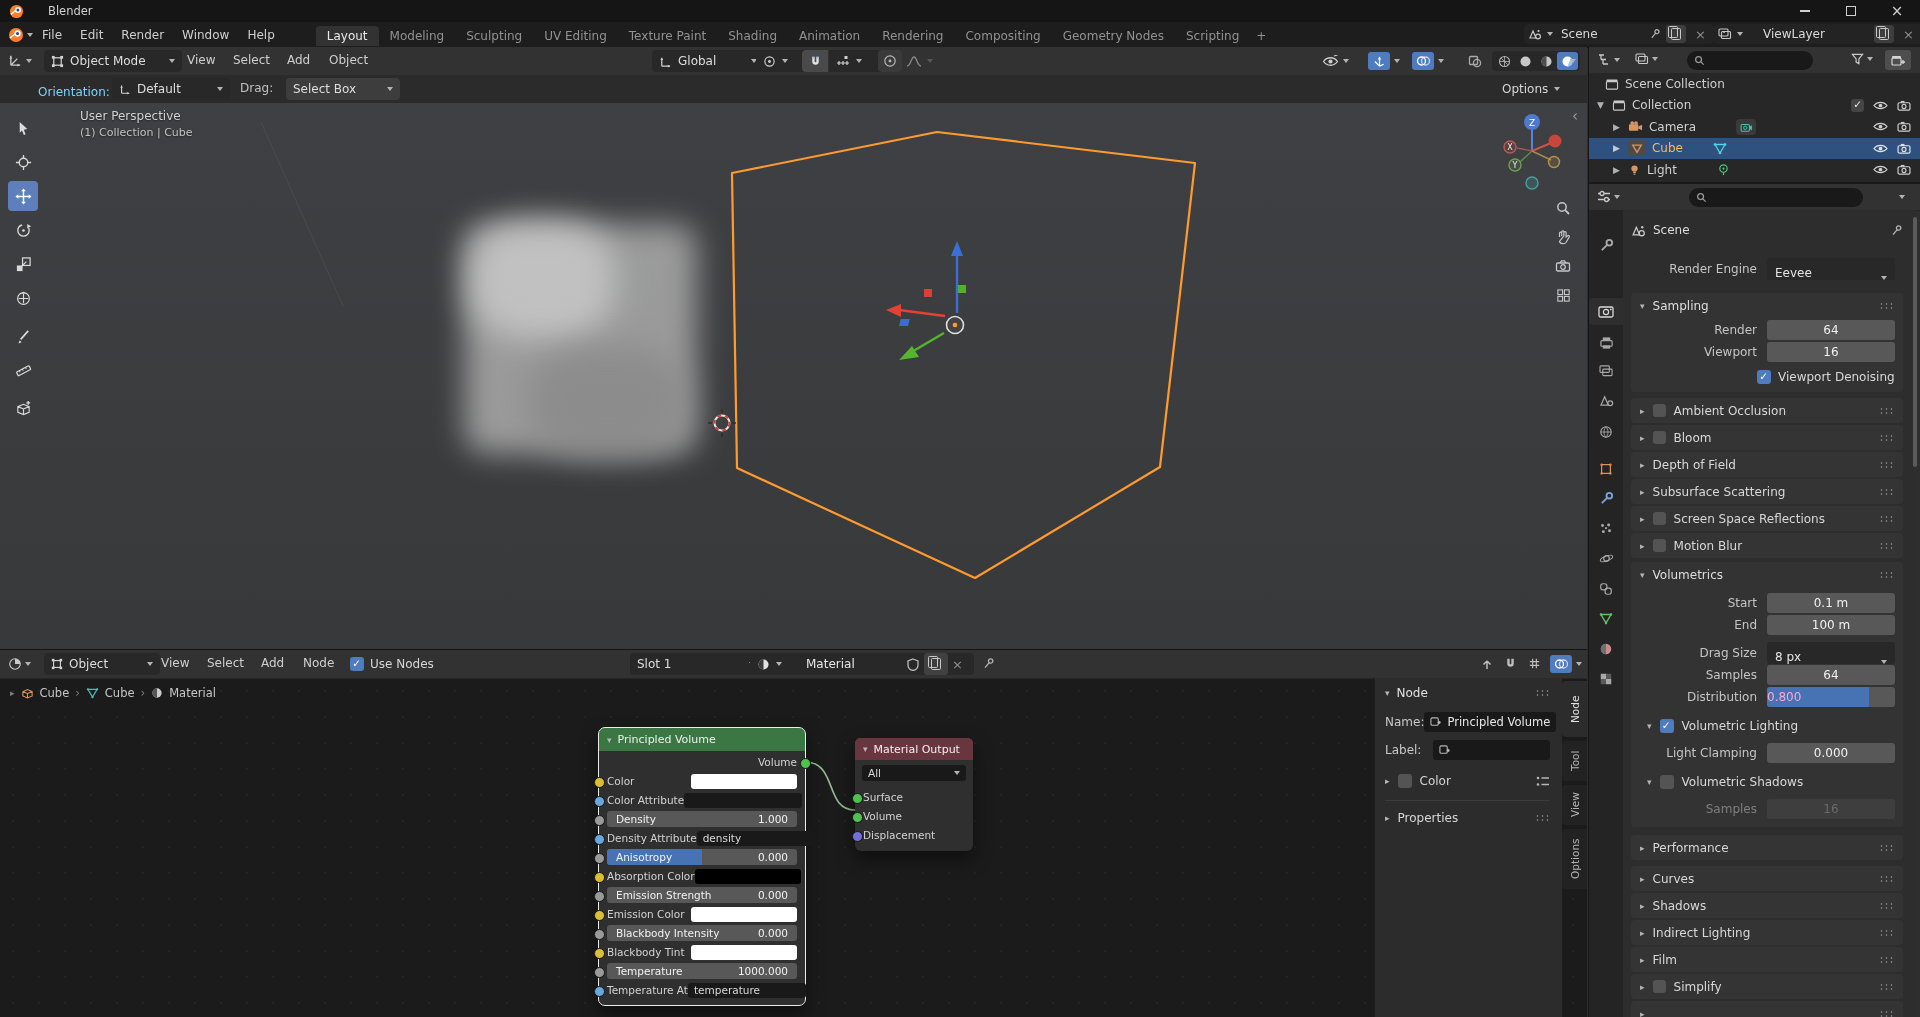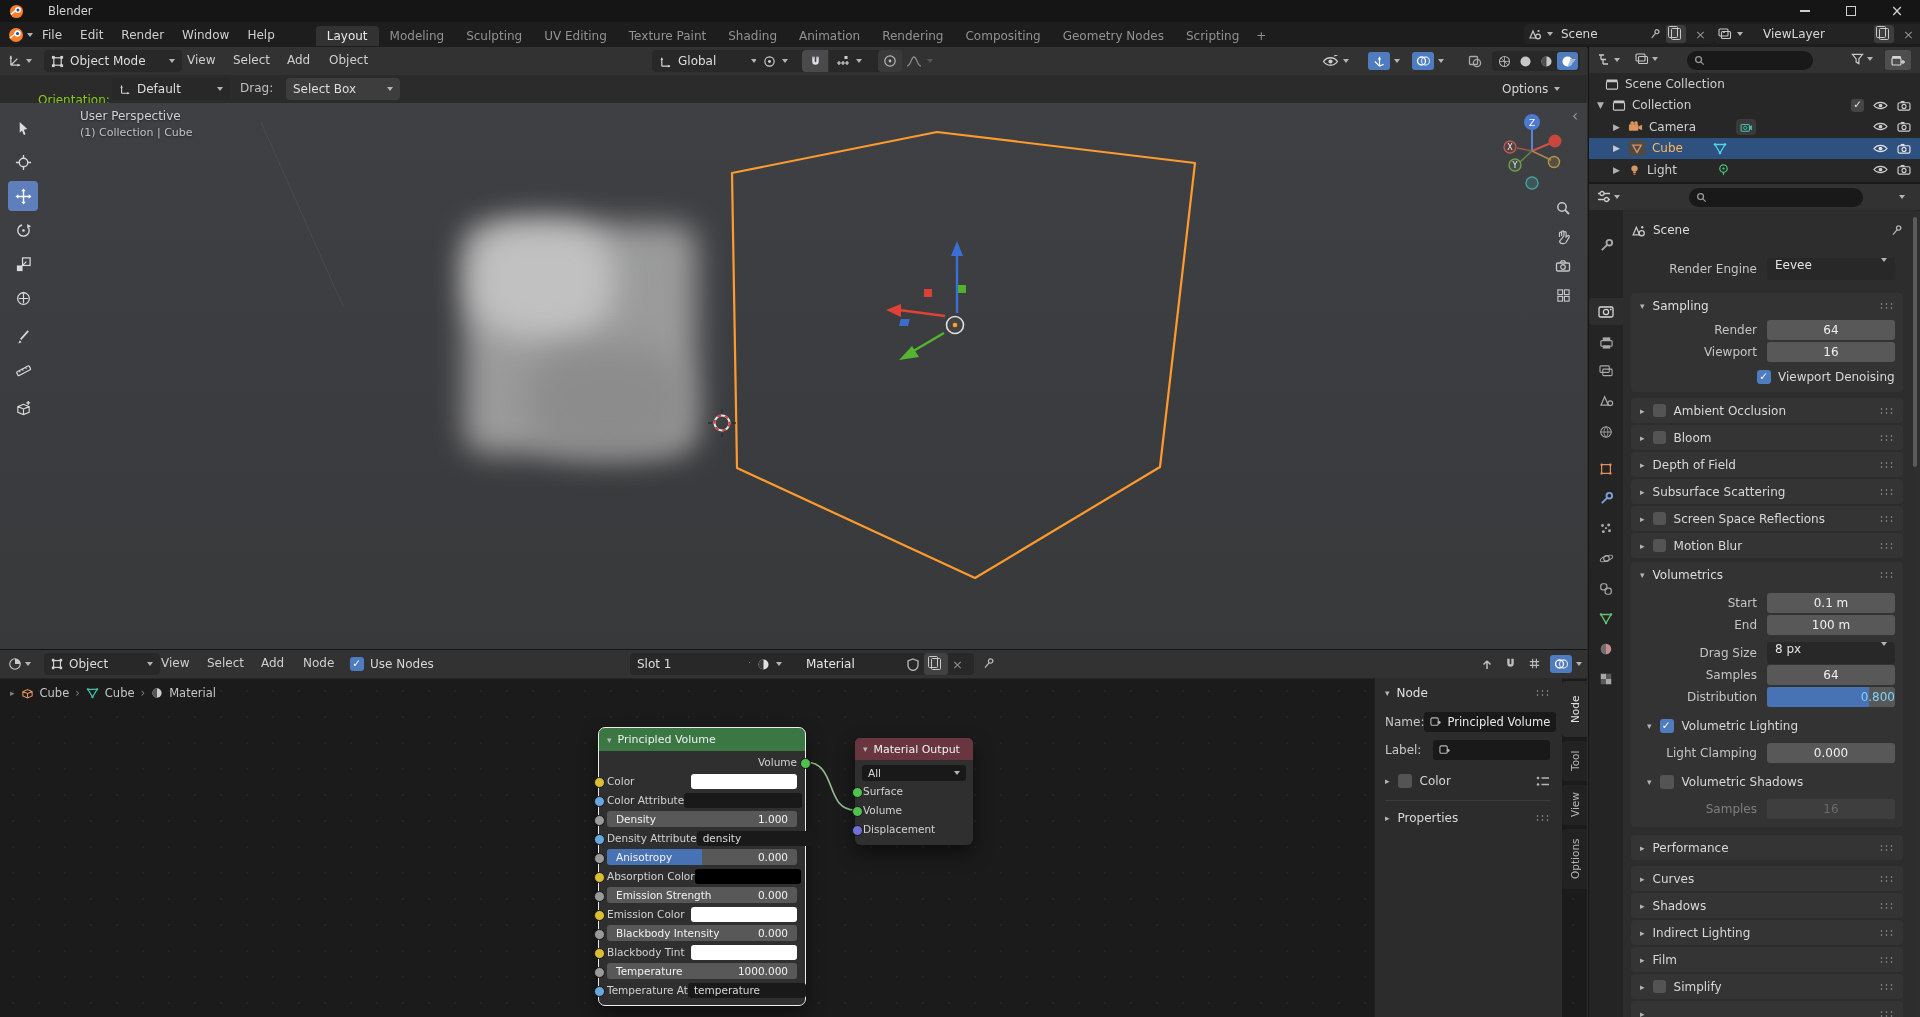--- a/index.html
+++ b/index.html
@@ -71,24 +71,24 @@
   .orow .nm{margin-left:6px}
   .oic{margin-left:27px;display:flex;gap:9px;position:absolute;right:10px}
   .sec{background:#343434;border-radius:4px;height:25px;display:flex;align-items:center;padding:0 9px;gap:8px;margin-top:2px;color:#d8d8d8}
   .grip{width:15px;height:8px;margin-left:auto;background-image:radial-gradient(#7a7a7a 1px,transparent 1.2px);background-size:5px 4px;flex:none}
   .panel{background:#333;border-radius:4px;margin-top:2px;padding-bottom:8px}
   .phead{height:25px;display:flex;align-items:center;padding:0 9px;gap:8px;color:#dedede}
   .prow{display:flex;align-items:center;height:20px;margin:2px 8px 0}
   .plabel{width:118px;text-align:right;padding-right:10px;color:#c5c5c5;flex:none;white-space:nowrap}
   .pctrl{flex:1;height:20px}
   .pf{background:#585858;border-radius:3px;height:20px;line-height:20px;text-align:center;color:#f0f0f0}
-  .pdd{background:#282828;border-radius:3px;height:22px;display:flex;align-items:flex-start;padding:0 8px;color:#e4e4e4}
+  .pdd{background:#282828;border-radius:3px;height:22px;display:flex;align-items:flex-end;padding:0 8px;color:#e4e4e4}
   .sl{position:relative;background:#585858;border-radius:3px;height:20px;overflow:hidden}
   .sl .fl{position:absolute;left:0;top:0;bottom:0;background:#4772b3}
-  .sl .tx{position:relative;text-align:right;line-height:20px;color:#7dd3fc}
+  .sl .tx{position:relative;text-align:left;line-height:20px;color:#f9a8d4}
   .subhead{display:flex;align-items:center;gap:8px;height:22px;margin:8px 8px 0 16px;color:#d8d8d8}
   .ptab{position:absolute;left:0;width:34px;height:27px;display:flex;align-items:center;justify-content:center}
   .ptab.on{background:#2e2e2e;border-radius:4px 0 0 4px}
   .dis{opacity:.5}
   .ic{display:inline-flex;align-items:center;justify-content:center;flex:none}
 </style>
 </head>
 <body>
 
 <div class="stage">
@@ -318,21 +318,21 @@
         <svg width="13" height="13" viewBox="0 0 14 14">
             <circle cx="7" cy="7" r="5.4" fill="#fff"></circle>
             <path d="M10.8 3.2 A5.4 5.4 0 0 1 7 12.4 Z" fill="#9ec1ef"></path>
           </svg>
       </div>
     </div>
     <span class="tri a" style="left:1570px;top:12px"></span>
   </div>
 
   <div class="a" style="left:0;top:75px;width:1587px;height:28px;background:#2b2b2b;border-bottom:1px solid #232323">
-    <span class="a" style="left:38px;top:18px;color:#84cc16">Orientation:</span>
+    <span class="a" style="left:38px;top:10px;color:#7dd3fc">Orientation:</span>
     <div class="dd a" style="left:112px;top:3px;width:104px">
       <span class="ic">
         <svg width="12" height="12" viewBox="0 0 14 14">
             <path d="M3 12 V3 M3 12 H12" stroke="#cfcfcf" stroke-width="1.3"></path>
             <path d="M3 3 l-1.5 2.5 h3 Z M12 12 l-2.5 -1.5 v3 Z" fill="#cfcfcf"></path>
           </svg>
       </span>
       <span style="flex:1">Default</span>
       <span class="tri"></span>
     </div>
@@ -698,21 +698,21 @@
 
       <div class="node" style="left:855px;top:60px;width:118px">
         <div class="nhead" style="background:#693640;height:22px">
           <span class="car">▾</span>
           <span>Material Output</span>
         </div>
         <div class="f" style="margin:5px 7px 0;height:16px;background:#191919;border-radius:3px;padding:0 6px">
           <span style="flex:1">All</span>
           <span class="tri"></span>
         </div>
-        <div class="nrow" style="margin-top:2px">
+        <div class="nrow" style="margin-top:8px">
           <span class="sock l sgr" style="left:-11.5px"></span>
           <span class="nlab">Surface</span>
         </div>
         <div class="nrow">
           <span class="sock l sgr" style="left:-11.5px"></span>
           <span class="nlab">Volume</span>
         </div>
         <div class="nrow" style="margin-bottom:8px">
           <span class="sock l sv" style="left:-11.5px"></span>
           <span class="nlab">Displacement</span>

